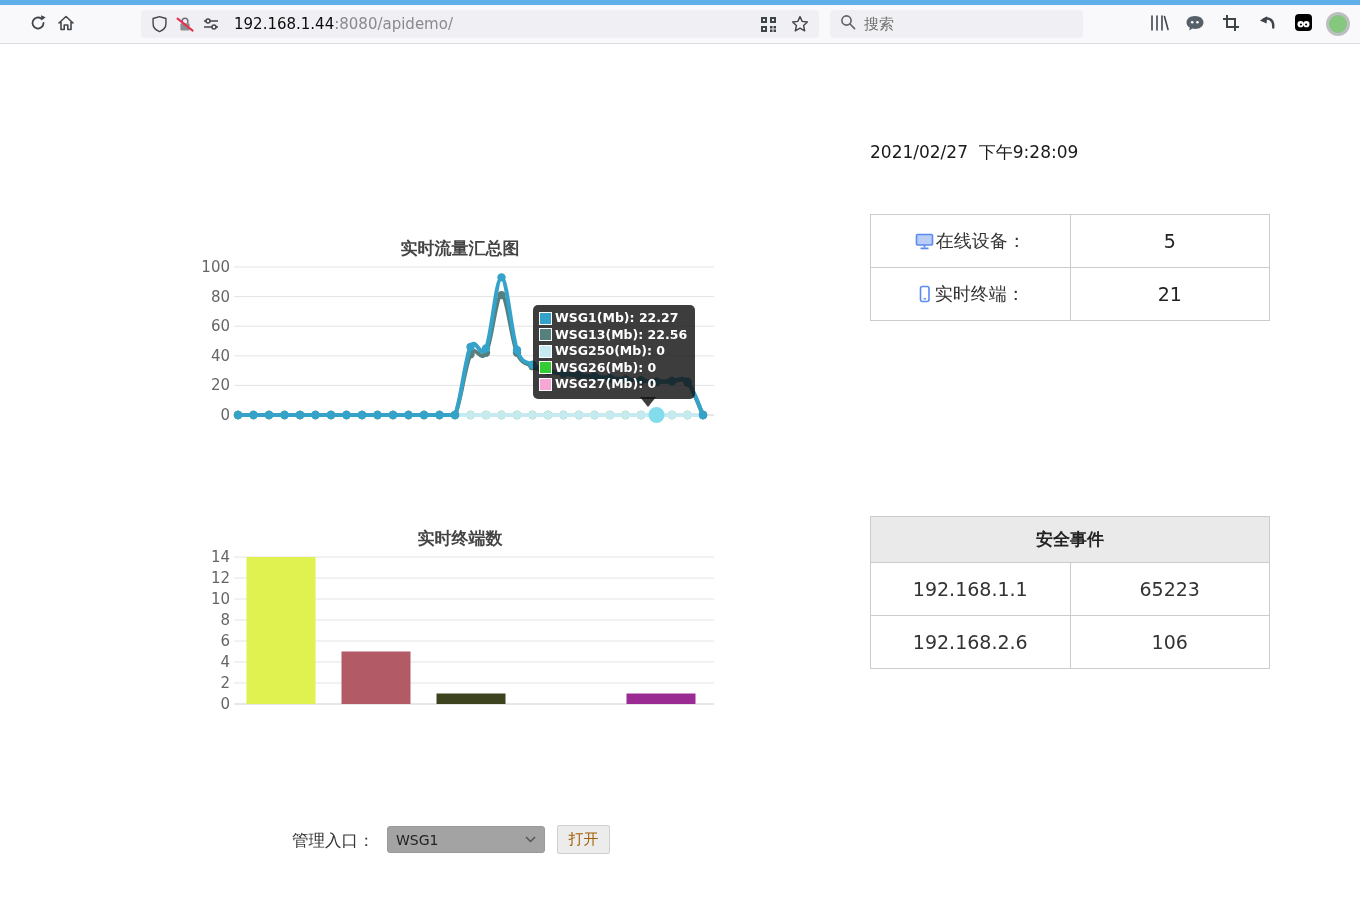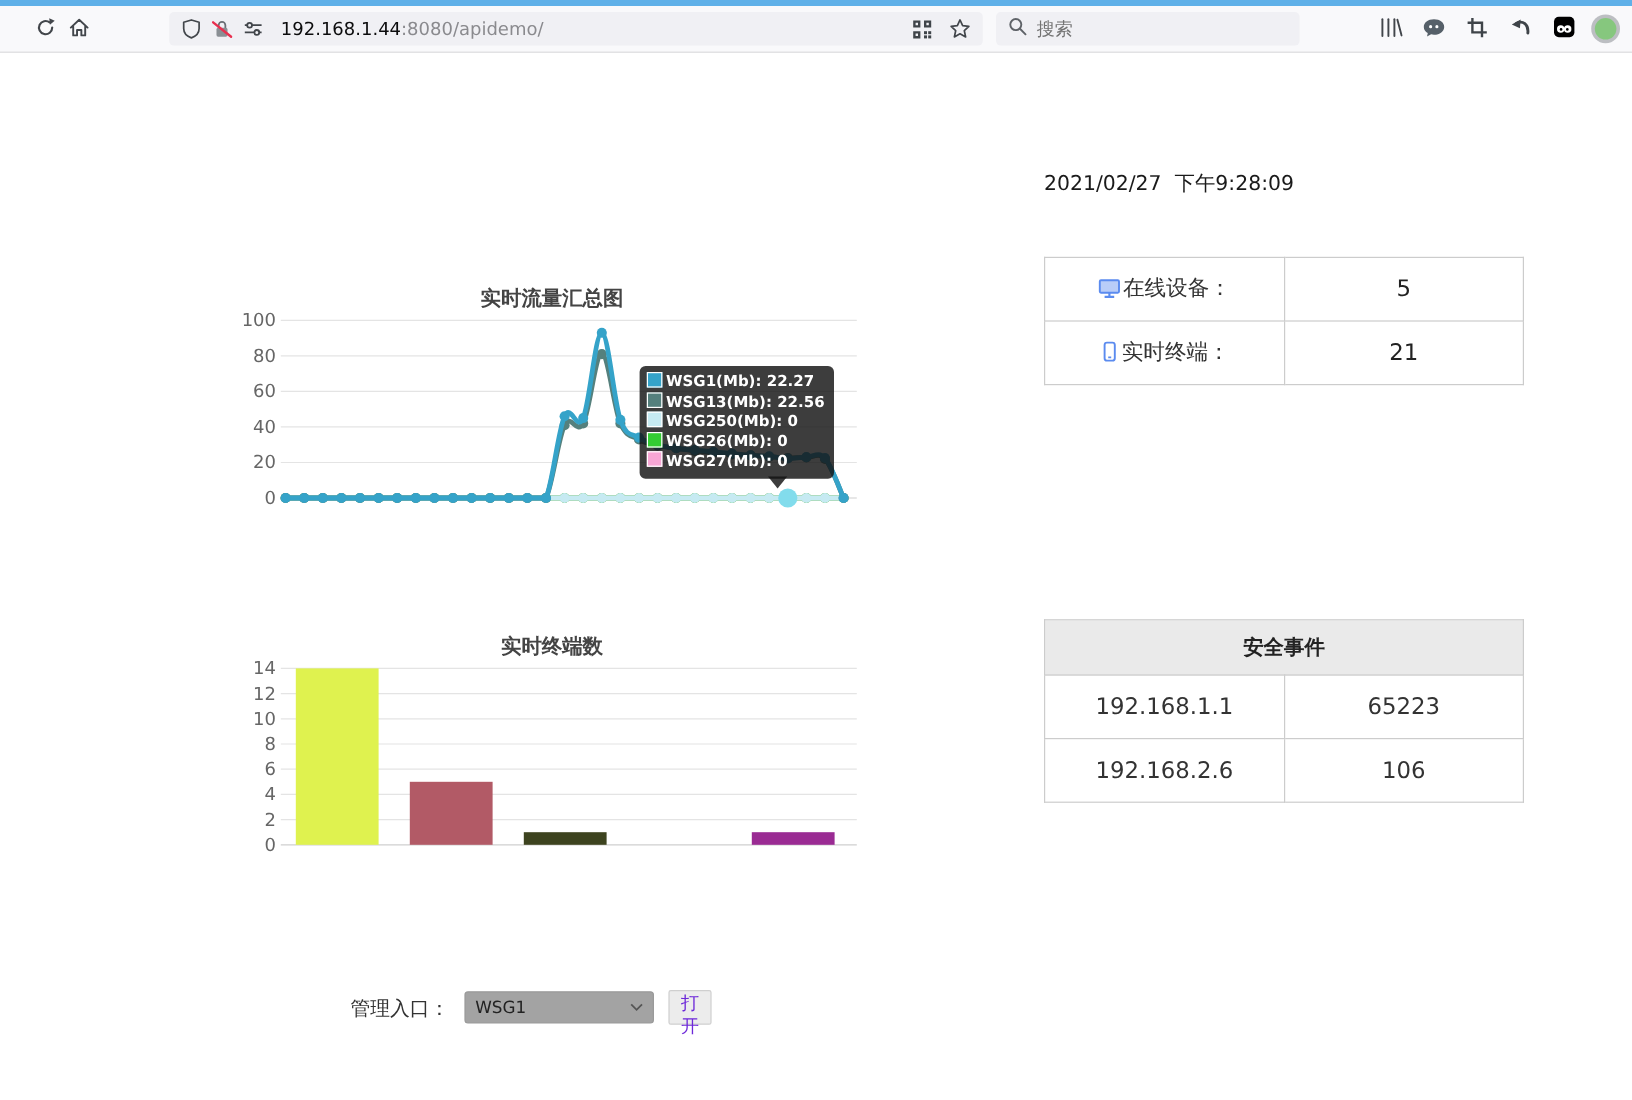--- a/index.html
+++ b/index.html
@@ -32,21 +32,21 @@
   
   .chart{position:absolute;left:200px;width:520px;height:200px;}
   #chart1{top:222px;margin-top:12px;} #chart2{top:524px;}
   .chart-title{position:absolute;top:3px;left:0;width:520px;text-align:center;
                font-size:17px;font-weight:bold;color:#444;}
   .chart svg{position:absolute;top:0;left:0;}
   .chart svg text{font:15px "DejaVu Sans","Liberation Sans",sans-serif;fill:#666;}
 
   .tooltip{position:absolute;left:333px;top:71px;background:rgba(18,18,18,0.82);border-radius:5px;
            padding:5px 8px 6px 6px;z-index:3;white-space:nowrap;}
-  .tt-row{display:flex;color:#fff;font-size:12.5px;font-weight:bold;line-height:16.5px;}
+  .tt-row{display:flex;align-items:center;color:#fff;font-size:12.5px;font-weight:bold;line-height:16.5px;}
   .tt-sq{display:inline-block;width:11px;height:11px;border:1px solid #fff;margin-right:3px;flex:0 0 auto;}
   .tt-caret{position:absolute;left:440px;top:163px;width:0;height:0;z-index:3;
             border-left:8px solid transparent;border-right:8px solid transparent;
             border-top:10px solid rgba(18,18,18,0.82);}
 
   
   .grid-table{position:absolute;left:870px;border-collapse:collapse;table-layout:fixed;width:400px;background:#fff;}
   .grid-table td,.grid-table th{border:1px solid #ccc;text-align:center;}
   #device-table{top:214px;}
   #device-table td{height:50px;}
@@ -56,22 +56,22 @@
   #security-table{top:516px;}
   #security-table th{height:43px;background:#eaeaea;font-size:17px;font-weight:bold;color:#222;}
   #security-table td{height:50px;font-size:19px;color:#333;}
 
   
   .mgmt-label{position:absolute;left:292px;top:830px;font-size:16.5px;color:#333;}
   .mgmt-select{position:absolute;left:387px;top:826px;width:158px;height:27px;box-sizing:border-box;
                background:#a3a3a3;border:1px solid #9a9a9a;border-radius:3px;display:flex;align-items:center;
                padding:0 8px;font-size:14px;color:#222;}
   .mgmt-select .chev{margin-left:auto;display:flex;align-items:center;}
-  .open-btn{position:absolute;left:557px;top:825px;width:36px;height:29px;background:#ececec;
-            border:1px solid #cfcfcf;border-radius:2px;font-size:15px;color:#6d28d9;
+  .open-btn{position:absolute;left:557px;top:825px;width:53px;height:29px;background:#ececec;
+            border:1px solid #cfcfcf;border-radius:2px;font-size:15px;color:#a16207;
             font-family:Liberation Serif, serif;}
 </style>
 </head>
 <body>
 
 <div class="screen">
 
   <div class="chrome">
     <div class="top-strip"></div>
     <div class="toolbar">

